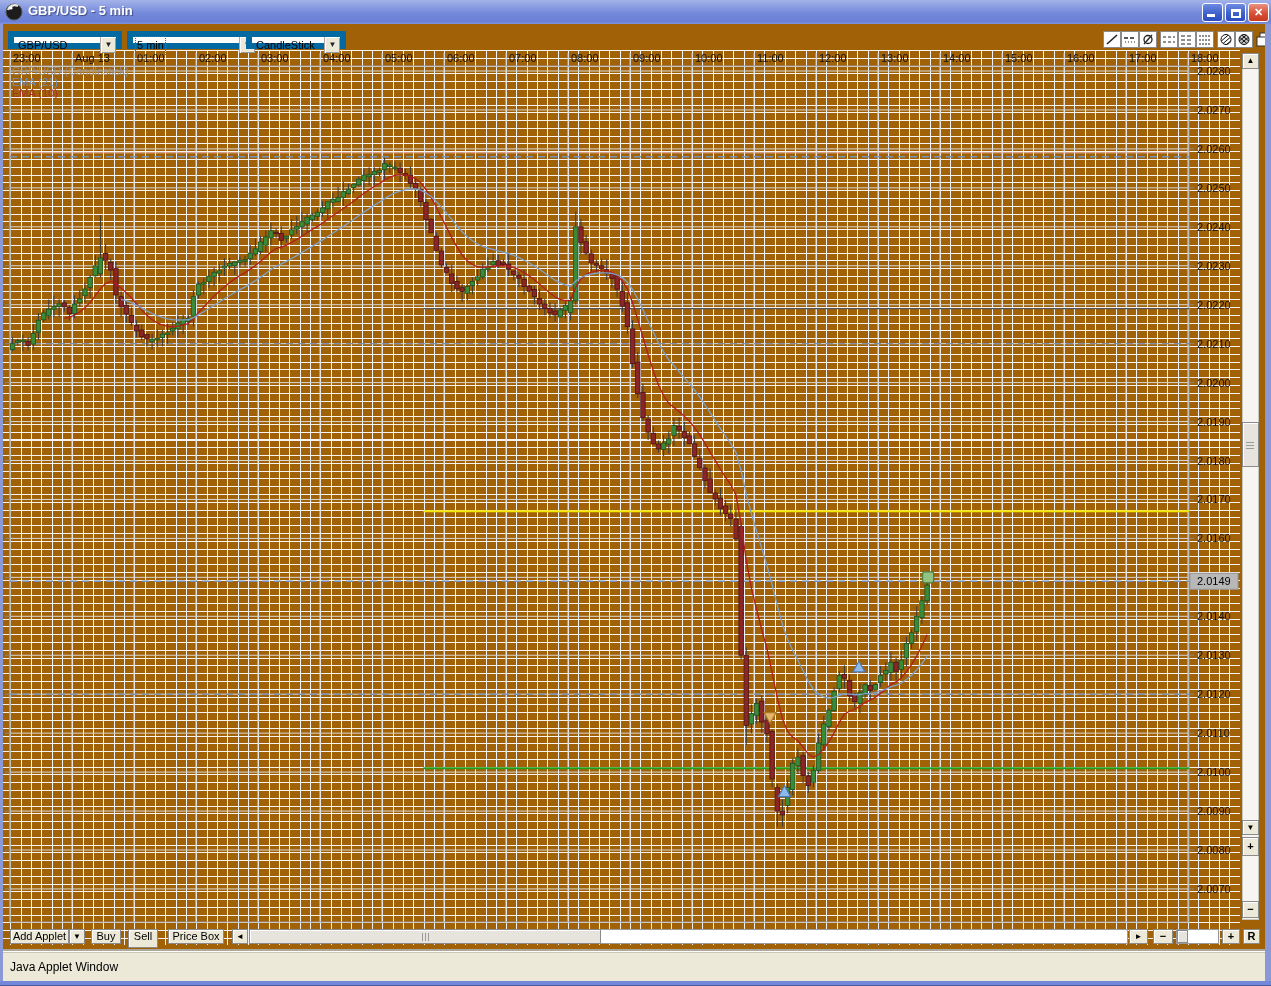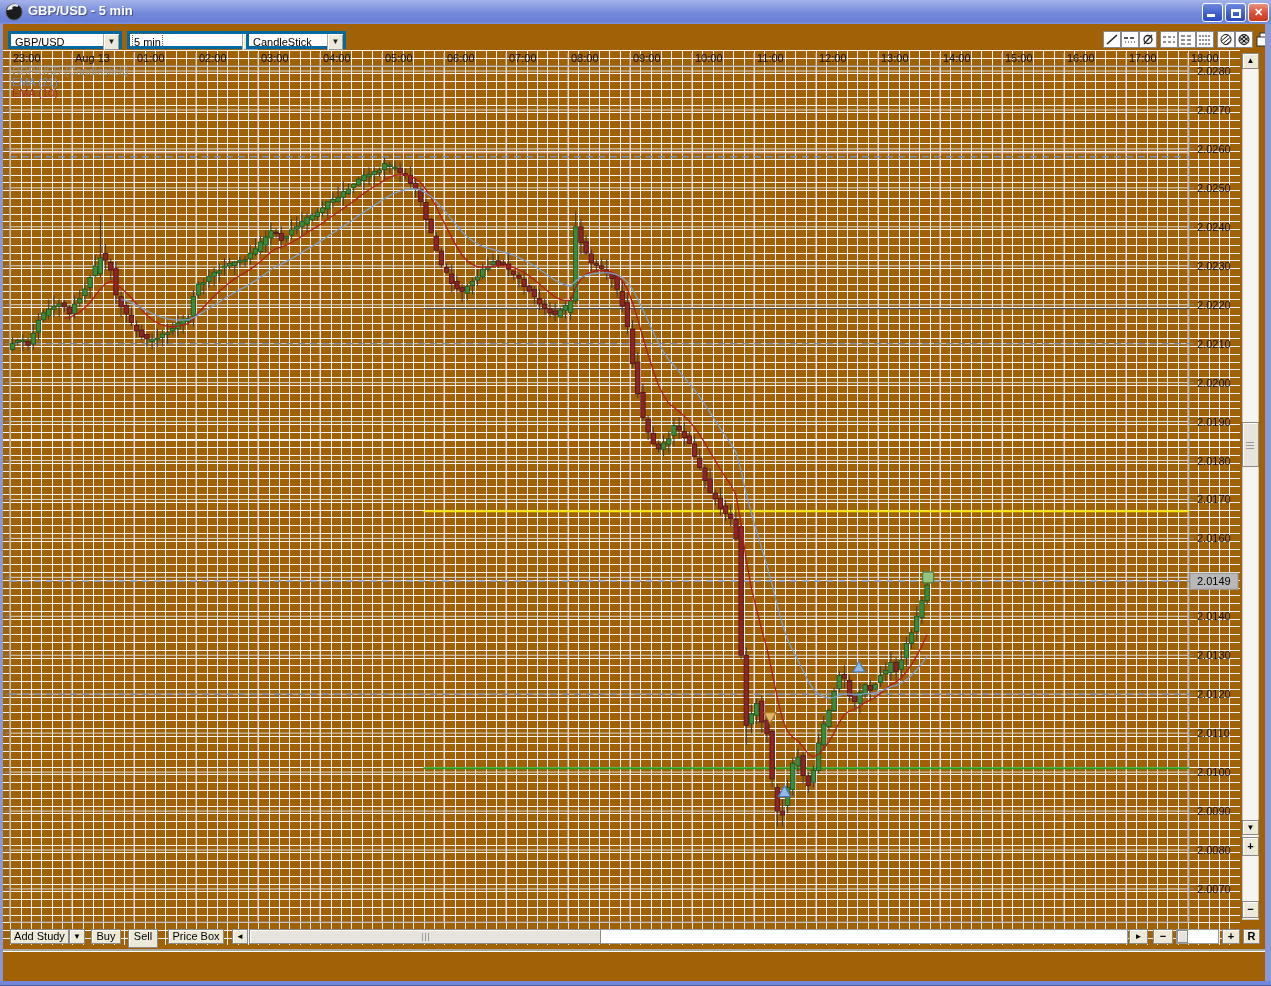--- a/index.html
+++ b/index.html
@@ -14,21 +14,21 @@
   .winbtn{position:absolute;top:3px;width:21px;height:19px;border-radius:3px;border:1px solid #fff;
     color:#fff;font-size:11px;font-weight:bold;text-align:center;line-height:17px;}
   #btn-min,#btn-max{background:linear-gradient(#6e8ae0,#3c5ecb 60%,#2a4cc0);}
   #btn-close{background:linear-gradient(#e89180,#d85038 55%,#c83a22);}
   #btn-min{left:1202px;} #btn-max{left:1225px;} #btn-close{left:1248px;}
   #btn-min i{position:absolute;left:4px;bottom:4px;width:8px;height:3px;background:#fff;}
   #btn-max i{position:absolute;left:5px;top:5px;width:10px;height:9px;border:2px solid #fff;border-top-width:3px;}
   
   .frame{position:absolute;background:#8a99d6;z-index:4;}
   
-  .combo{position:absolute;top:31px;height:18px;background:#fff;border:3px solid #0369a1;z-index:3;}
+  .combo{position:absolute;top:31px;height:18px;background:#fff;border:6px solid #0369a1;z-index:3;}
   .combo .ct{position:absolute;left:4px;top:1px;font-size:11px;line-height:15px;color:#000;}
   .combo .ca{position:absolute;right:0;top:0;width:16px;height:16px;background:#ece9d8;
     border-left:1px solid #aaa;box-shadow:inset 1px 1px 0 #fff, inset -1px -1px 0 #9a9a9a;
     font-size:8px;text-align:center;line-height:16px;color:#222;}
   .combo.focused .ct{outline:1px dotted #666;outline-offset:1px;}
   .toolbtn{position:absolute;top:31px;width:18px;height:17px;background:#fdfdfd;border:1px solid #8a8a8a;
     z-index:3;display:flex;align-items:center;justify-content:center;}
   .toolbtn svg{display:block;}
   
   #plot{position:absolute;left:0;top:50px;z-index:1;
@@ -696,34 +696,37 @@
   <div class="sb" style="left:1242px;top:53px;width:17px;height:16px;line-height:14px;font-size:8px;"><span>▲</span></div>
   <div class="thumb" style="left:1242px;top:422px;width:17px;height:45px;">
     <span class="grip-v" style="top:19px;"></span>
       <span class="grip-v" style="top:22px;"></span>
       <span class="grip-v" style="top:25px;"></span>
   </div>
   <div class="sb" style="left:1242px;top:820px;width:17px;height:15px;line-height:13px;font-size:8px;"><span>▼</span></div>
   <div class="sb" style="left:1242px;top:837px;width:17px;height:19px;line-height:17px;font-weight:bold;"><span>+</span></div>
   <div class="sb" style="left:1242px;top:901px;width:17px;height:17px;line-height:15px;font-weight:bold;"><span>−</span></div>
 
-  <div class="sb" style="left:10px;top:929px;width:59px;height:15px;line-height:13px;"><span>Add Study</span></div>
+  <div class="sb" style="left:10px;top:929px;width:59px;height:15px;line-height:13px;"><span>Add Applet</span></div>
   <div class="sb" style="left:69px;top:929px;width:16px;height:15px;line-height:13px;font-size:8px;"><span>▼</span></div>
   <div class="sb" style="left:91px;top:929px;width:30px;height:15px;line-height:13px;"><span>Buy</span></div>
   <div class="sb" style="left:128px;top:929px;width:30px;height:19px;line-height:13px;"><span>Sell</span></div>
   <div class="sb" style="left:168px;top:929px;width:56px;height:15px;line-height:13px;"><span>Price Box</span></div>
   <div class="sb" style="left:232px;top:929px;width:16px;height:15px;line-height:13px;font-size:8px;"><span>◄</span></div>
   <div class="track" style="left:249px;top:929px;width:879px;height:15px;"></div>
   <div class="thumb" style="left:249px;top:929px;width:352px;height:15px;">
     <span class="grip-h" style="left:172px;"></span>
       <span class="grip-h" style="left:175px;"></span>
       <span class="grip-h" style="left:178px;"></span>
   </div>
   <div class="sb" style="left:1129px;top:929px;width:19px;height:15px;line-height:13px;font-size:8px;"><span>►</span></div>
   <div class="sb" style="left:1153px;top:929px;width:20px;height:15px;line-height:13px;font-weight:bold;"><span>−</span></div>
   <div class="track" style="left:1176px;top:929px;width:43px;height:15px;"></div>
   <div class="thumb" style="left:1177px;top:930px;width:11px;height:13px;"></div>
   <div class="sb" style="left:1222px;top:929px;width:18px;height:15px;line-height:13px;font-weight:bold;"><span>+</span></div>
   <div class="sb" style="left:1243px;top:929px;width:17px;height:15px;line-height:13px;font-weight:bold;"><span>R</span></div>
 
   <div id="status-sep"></div>
+  <div id="statusbar">
+    <span>Java Applet Window</span>
+  </div>
   <div id="btm-border"></div>
 </div>
 
 </body></html>

